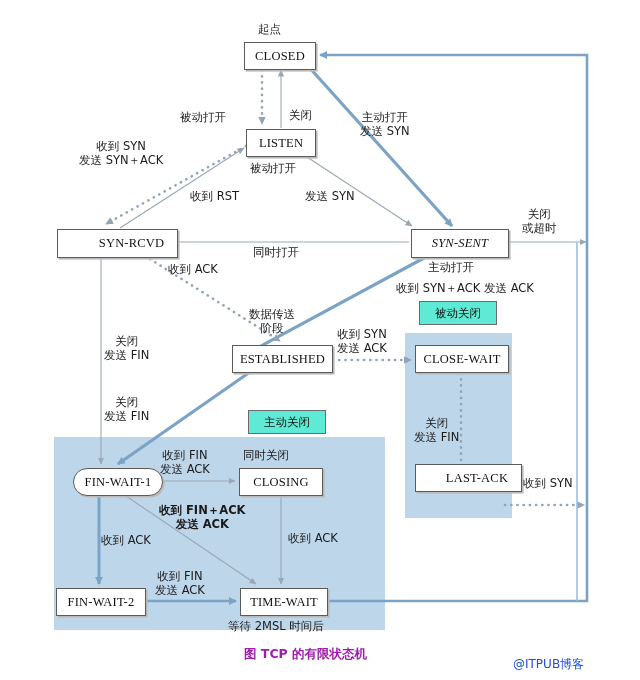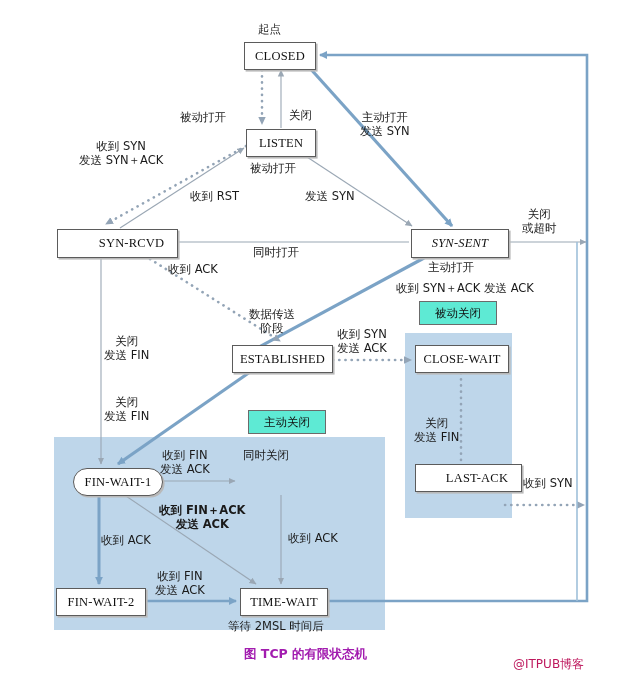--- a/index.html
+++ b/index.html
@@ -15,21 +15,21 @@
           display:flex;align-items:center;justify-content:center;
           font-family:"DejaVu Sans","Liberation Sans",sans-serif;
           font-size:11.5px;white-space:nowrap;color:#111;}
   .lbl{position:absolute;font-size:11.5px;line-height:14px;white-space:nowrap;
        color:#1a1a1a;text-align:center;}
   .lbl.cn{font-family:"DejaVu Sans","Liberation Sans",sans-serif;}
   .shade{position:absolute;background:#b8d2e8;opacity:.92;}
   .caption{position:absolute;font-family:"DejaVu Sans","Liberation Sans",sans-serif;
            font-size:12.5px;font-weight:bold;color:#a21caf;white-space:nowrap;padding-left:9px;}
   .wm{position:absolute;font-family:"DejaVu Sans","Liberation Sans",sans-serif;
-      font-size:12px;color:#be185d;white-space:nowrap;}
+      font-size:12px;color:#1d4ed8;white-space:nowrap;}
 </style>
 </head>
 <body>
 
 <div id="stage">
 
   <div class="shade" style="left:54px;top:437px;width:331px;height:193px;"></div>
   <div class="shade" style="left:405px;top:333px;width:107px;height:185px;"></div>
 
   <svg id="wires" viewBox="0 0 640 680">
@@ -91,20 +91,21 @@
   </svg>
 
   <div class="state" style="left:244px;top:42px;width:70px;height:26px;">CLOSED</div>
   <div class="state" style="left:246px;top:129px;width:68px;height:26px;">LISTEN</div>
   <div class="state" style="left:57px;top:229px;width:91px;height:27px;padding-left:28px;">SYN-RCVD</div>
   <div class="state" style="left:411px;top:229px;width:96px;height:27px;font-style:italic;">SYN-SENT</div>
   <div class="state" style="left:232px;top:345px;width:99px;height:26px;">ESTABLISHED</div>
   <div class="state" style="left:415px;top:345px;width:92px;height:26px;">CLOSE-WAIT</div>
   <div class="state" style="left:415px;top:464px;width:88px;height:26px;padding-left:17px;">LAST-ACK</div>
   <div class="state" style="left:73px;top:468px;width:88px;height:26px;border-radius:14px;">FIN-WAIT-1</div>
+  <div class="state" style="left:239px;top:468px;width:82px;height:26px;">CLOSING</div>
   <div class="state" style="left:56px;top:588px;width:88px;height:26px;">FIN-WAIT-2</div>
   <div class="state" style="left:240px;top:588px;width:86px;height:26px;">TIME-WAIT</div>
 
   <div class="tagbox" style="left:419px;top:301px;width:76px;height:22px;">被动关闭</div>
   <div class="tagbox" style="left:248px;top:410px;width:76px;height:22px;">主动关闭</div>
 
   <div class="lbl cn" style="left:258px;top:22px;">起点</div>
   <div class="lbl cn" style="left:180px;top:110px;">被动打开</div>
   <div class="lbl cn" style="left:289px;top:108px;">关闭</div>
   <div class="lbl cn" style="left:360px;top:110px;">主动打开<br>发送 SYN</div>

